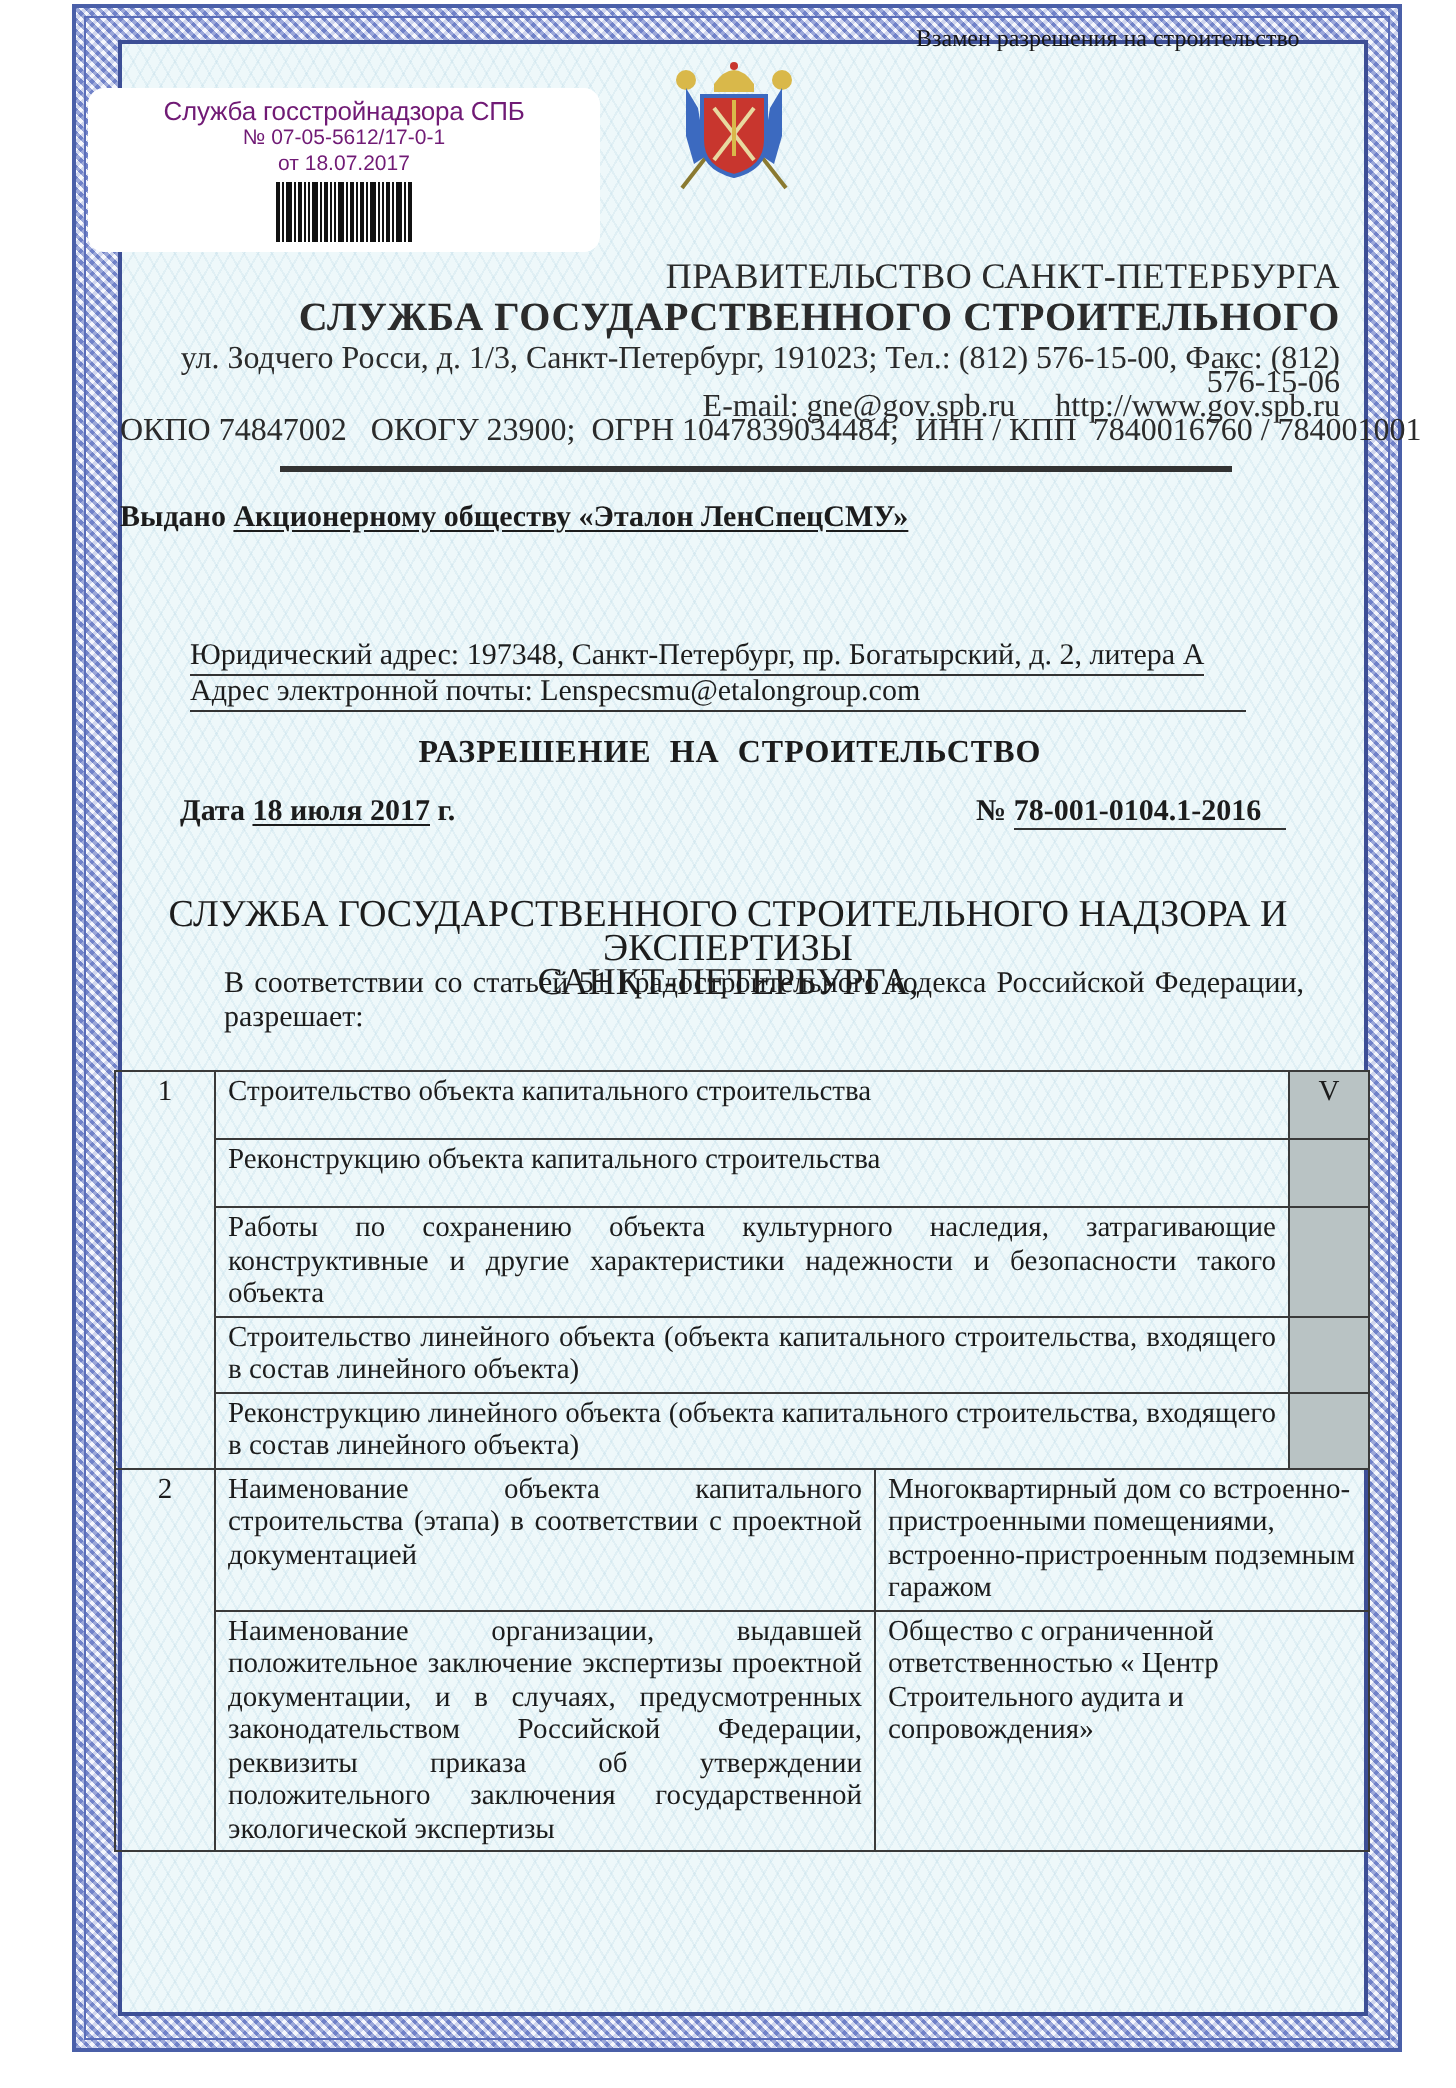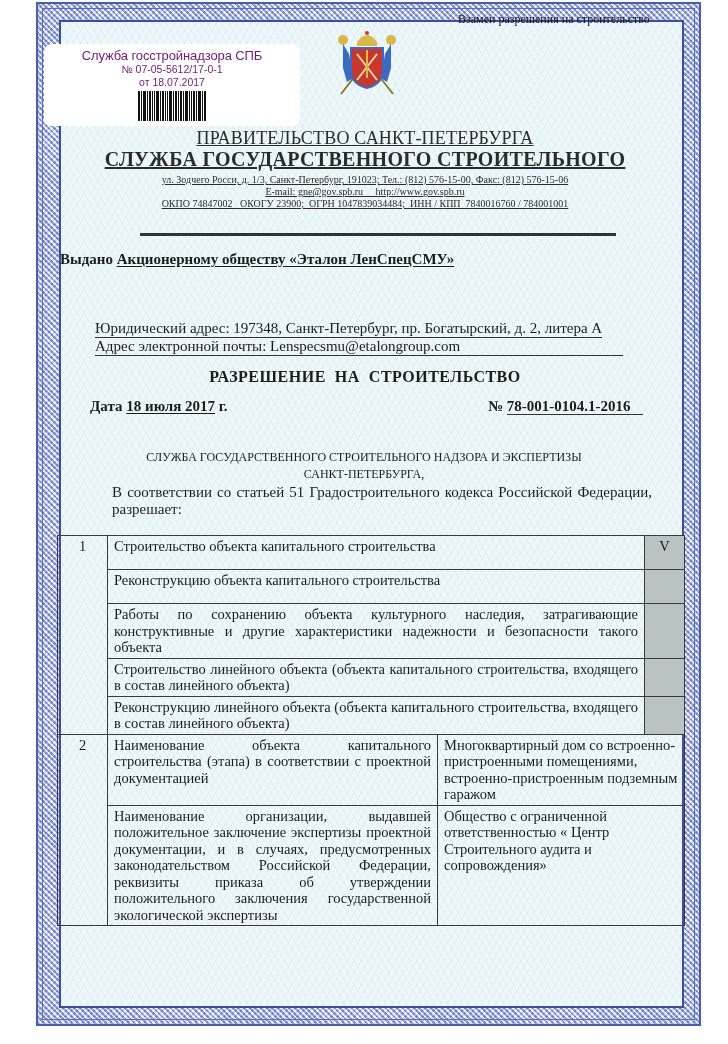--- a/index.html
+++ b/index.html
@@ -40,41 +40,41 @@
   .barcode span { display: block; background: #111; height: 100%; }
 
   .replace-note {
     position: absolute; left: 458px; top: 12px; width: 220px;
     font-size: 12px; line-height: 14px; color: #151515;
   }
   .replace-note .r2 { font-weight: bold; }
 
   .coat { position: absolute; left: 335px; top: 28px; width: 64px; height: 68px; }
 
-  .header { position: absolute; left: 60px; top: 128px; width: 610px; text-align: center; color: #2b2b2b; text-decoration: underline; }
+  .header { position: absolute; left: 60px; top: 128px; width: 610px; text-align: right; color: #2b2b2b; }
   .header .gov { font-size: 18px; letter-spacing: 0.2px; }
   .header .svc { font-size: 20px; font-weight: bold; line-height: 21px; letter-spacing: 0.3px; }
-  .header .addr { font-size: 10px; line-height: 12px; margin-top: 4px; }
+  .header .addr { font-size: 16px; line-height: 12px; margin-top: 4px; }
   .header-rule { position: absolute; left: 140px; top: 233px; width: 476px; height: 3px; border-top: 2px solid #333; border-bottom: 1px solid #333; }
 
   .issued { position: absolute; left: 60px; top: 251px; width: 600px; font-size: 15px; font-weight: bold; }
   .issued u { text-underline-offset: 2px; }
 
   .legal { position: absolute; left: 95px; top: 297px; font-size: 15px; line-height: 17px; margin-top: 23px; }
   .legal .line { border-bottom: 1px solid #333; display: inline-block; }
   .legal .line2 { width: 528px; }
 
   .permit-title { position: absolute; left: 80px; top: 368px; width: 570px; text-align: center; font-size: 16px; font-weight: bold; letter-spacing: 0.5px; }
 
   .date-row { position: absolute; left: 90px; top: 398px; font-size: 15px; font-weight: bold; }
   .date-row u { text-underline-offset: 2px; }
   .num-row { position: absolute; left: 488px; top: 398px; font-size: 15px; font-weight: bold; width: 196px; }
   .num-row .num-val { border-bottom: 1.5px solid #333; padding-right: 12px; }
 
-  .authority { position: absolute; left: 84px; top: 449px; width: 560px; text-align: center; font-size: 12px; line-height: 17px; }
+  .authority { position: absolute; left: 84px; top: 449px; width: 560px; text-align: center; font-size: 19px; line-height: 17px; }
   .basis { position: absolute; left: 80px; top: 484px; width: 540px; font-size: 15px; line-height: 17px; text-align: justify; margin-left: 32px; }
 
   table.permit {
     position: absolute; left: 57px; top: 535px; width: 628px;
     border-collapse: collapse; font-size: 14.5px; line-height: 16.5px;
   }
   table.permit td { border: 1px solid #3a3a3a; vertical-align: top; padding: 2px 6px 2px 6px; }
   td.n { width: 50px; text-align: center; }
   td.chk { width: 40px; background: #b9c3c4; text-align: center; padding-top: 2px; }
   td.txt { text-align: justify; }

